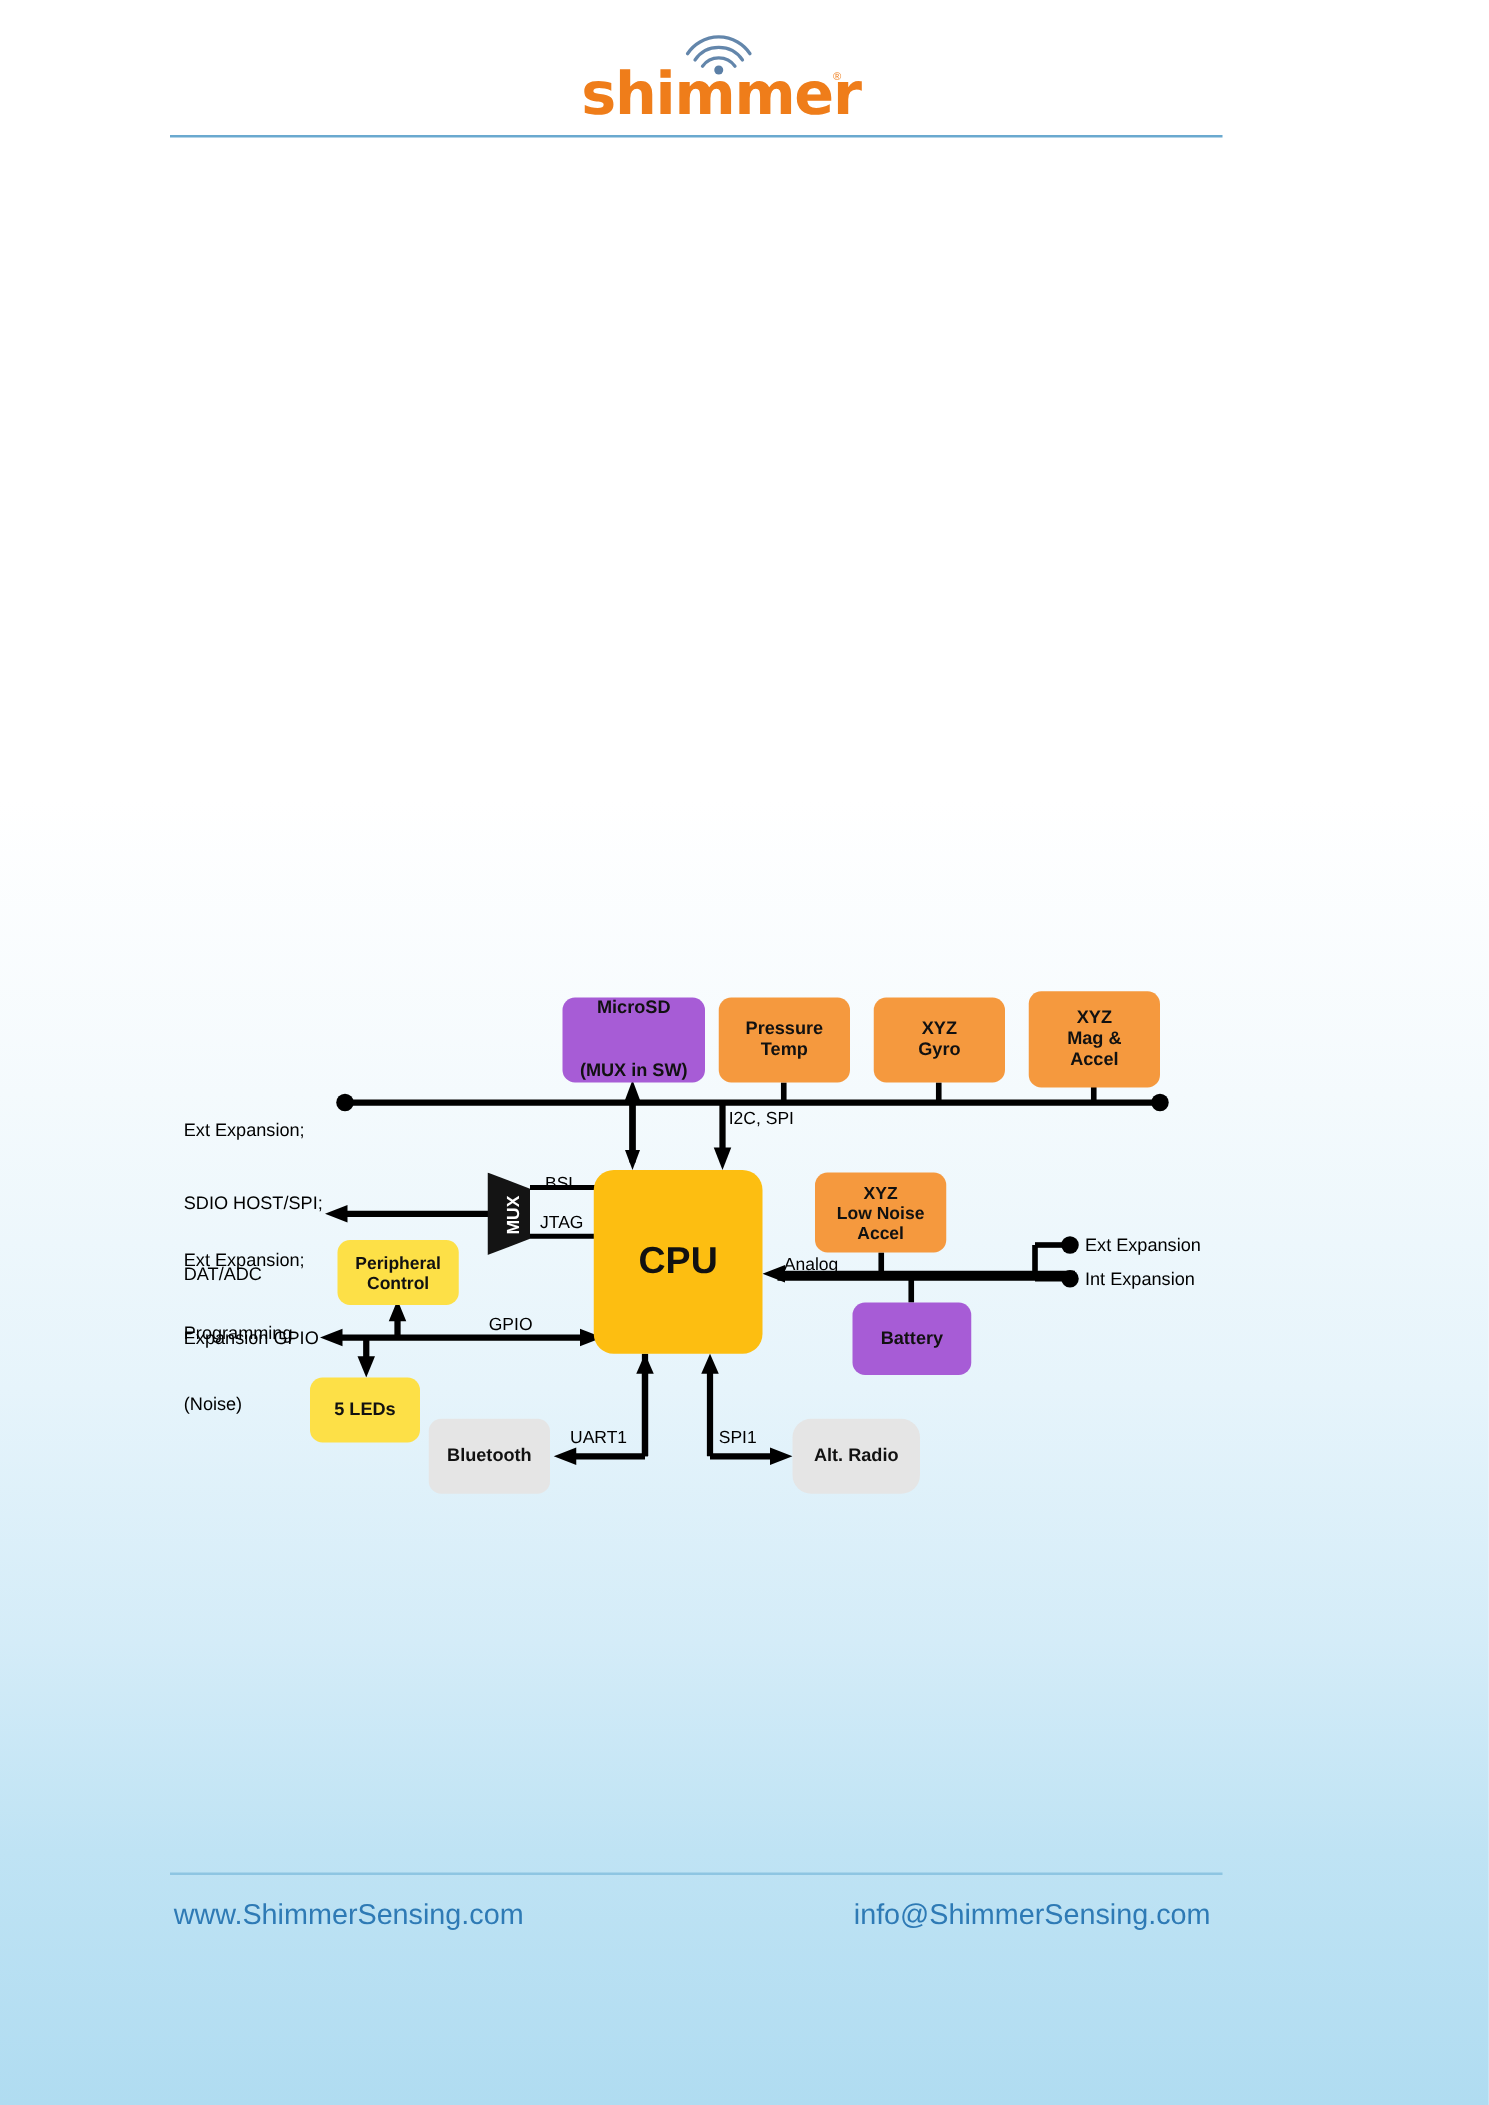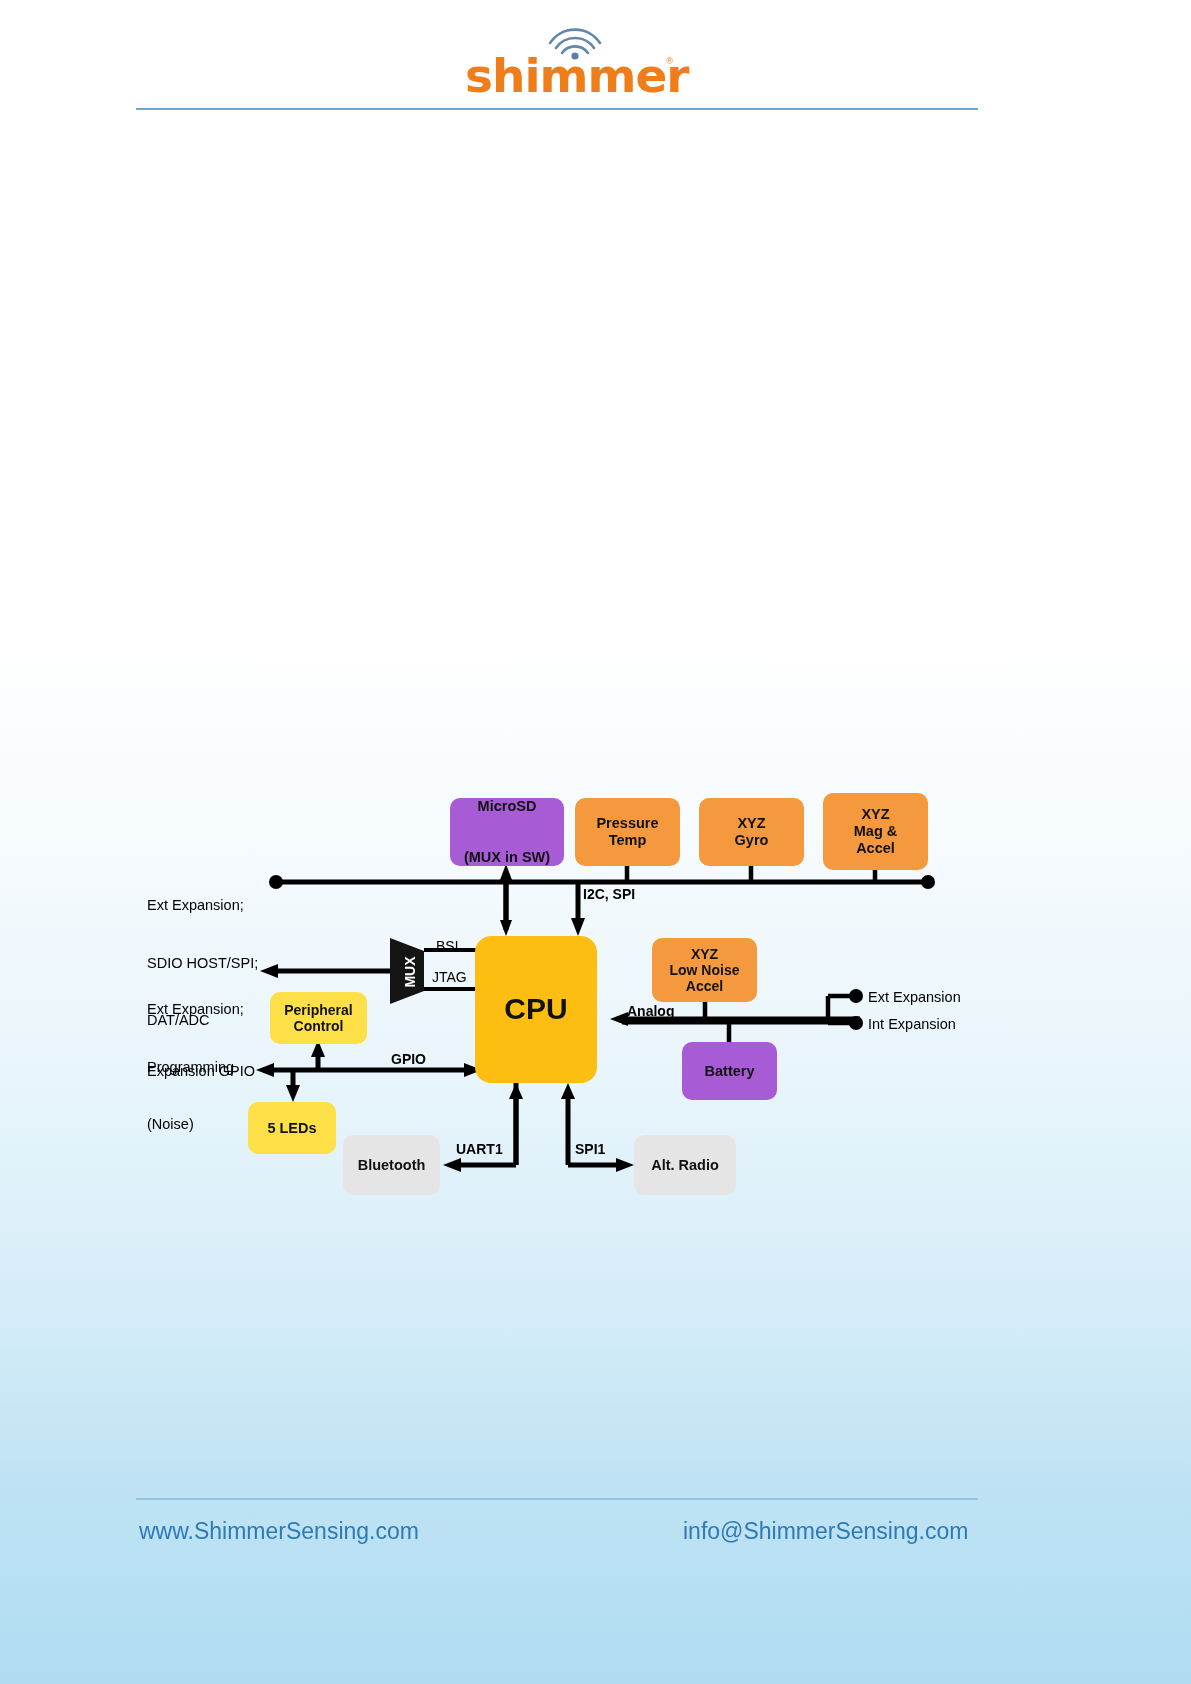--- a/index.html
+++ b/index.html
@@ -55,21 +55,21 @@
   }
   .n-orange{background:#f5993e;}
   .n-purple{background:#a75cd6;}
   .n-yellow{background:#fdbe11;}
   .n-blue{background:#fde047;align-items:center;}
   .n-green{background:#e5e5e5;}
 
   .edge-label{
     position:absolute;
     font-family:"Liberation Sans", sans-serif;
-    font-size:14px;color:#000;font-weight:700;
+    font-size:14px;color:#000;font-weight:400;
     white-space:nowrap;z-index:4;
   }
   .side-label{
     position:absolute;
     font-family:"Liberation Sans", sans-serif;
     font-size:14.5px;color:#000;font-weight:400;
     line-height:1.32;white-space:pre;z-index:4;
   }
   .mux-text{
     position:absolute;
@@ -185,21 +185,21 @@
     <span>XYZ</span>
     <span>Gyro</span>
   </div>
 
   <div class="node n-orange" style="left:823px;top:793px;width:105px;height:77px;font-size:14.5px;flex-direction:column;">
     <span>XYZ</span>
     <span>Mag &amp;</span>
     <span>Accel</span>
   </div>
 
-  <div class="node n-yellow" style="left:475px;top:936px;width:122px;height:147px;font-size:30px;border-radius:16px;">
+  <div class="node n-yellow" style="left:475px;top:936px;width:135px;height:147px;font-size:30px;border-radius:16px;">
     <span>CPU</span>
   </div>
 
   <div class="node n-orange" style="left:652px;top:938px;width:105px;height:64px;font-size:14px;flex-direction:column;">
     <span>XYZ</span>
     <span>Low Noise</span>
     <span>Accel</span>
   </div>
 
   <div class="node n-purple" style="left:682px;top:1042px;width:95px;height:58px;font-size:14.5px;">
@@ -212,21 +212,21 @@
   </div>
 
   <div class="node n-blue" style="left:248px;top:1102px;width:88px;height:52px;font-size:14.5px;">
     <span>5 LEDs</span>
   </div>
 
   <div class="node n-green" style="left:343px;top:1135px;width:97px;height:60px;font-size:14.5px;">
     <span>Bluetooth</span>
   </div>
 
-  <div class="node n-green" style="left:634px;top:1135px;width:102px;height:60px;font-size:14.5px;">
+  <div class="node n-green" style="left:634px;top:1135px;width:102px;height:60px;font-size:14.5px;border-radius:15px;">
     <span>Alt. Radio</span>
   </div>
 
   <div class="edge-label" style="left:436px;top:938px;font-weight:400;">BSL</div>
   <div class="edge-label" style="left:432px;top:969px;font-weight:400;">JTAG</div>
   <div class="edge-label" style="left:583px;top:886px;">I2C, SPI</div>
   <div class="edge-label" style="left:391px;top:1051px;">GPIO</div>
   <div class="edge-label" style="left:627px;top:1003px;">Analog</div>
   <div class="edge-label" style="left:456px;top:1141px;">UART1</div>
   <div class="edge-label" style="left:575px;top:1141px;">SPI1</div>

